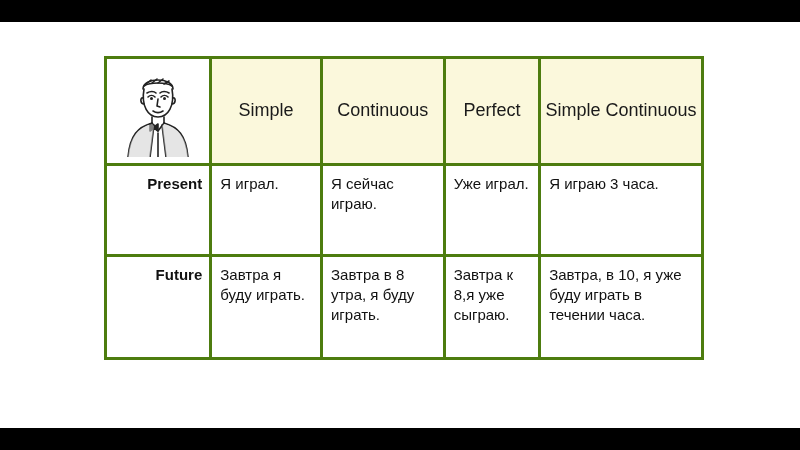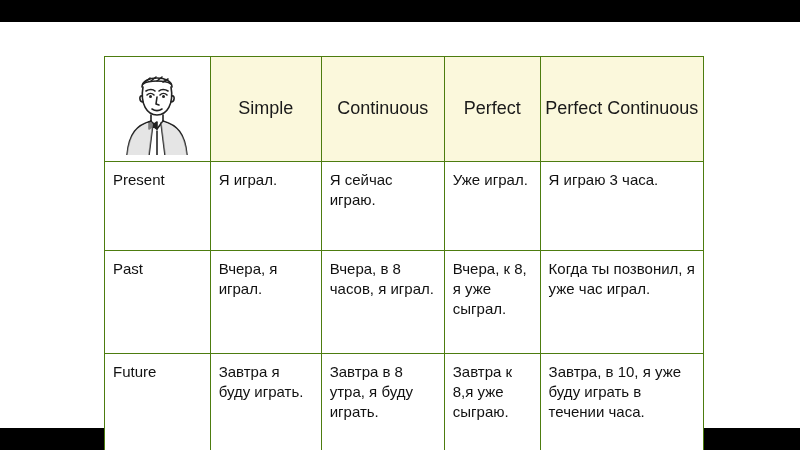--- a/index.html
+++ b/index.html
@@ -31,21 +31,21 @@
   
   #grammar-table {
     position: absolute;
     left: 104px;
     top: 34px;
     border-collapse: collapse;
     table-layout: fixed;
     width: 600px;
   }
   #grammar-table td {
-    border: 1px solid #4d7c0f;
+    border: 3px solid #4d7c0f;
     vertical-align: top;
     padding: 8px 7px 8px 8px;
     font-size: 15px;
     line-height: 1.32;
     color: #111111;
     background: #ffffff;
   }
   
   col.c-label  { width: 97px; }
   col.c-simple { width: 102px; }
@@ -63,24 +63,24 @@
     padding: 6px 4px;
     height: 92px;
     line-height: 1.2;
   }
   #grammar-table tr.header-row td.avatar-cell {
     background: #ffffff;
     padding: 0;
   }
   
   td.row-label {
-    text-align: left;
+    text-align: right;
     vertical-align: middle;
     font-size: 19px;
-    font-weight: normal;
+    font-weight: bold;
     background: #ffffff;
   }
   .lbl-present { color: #e8242a; }
   .lbl-past    { color: #2257c8; }
   .lbl-future  { color: #16a53f; }
 
   
   tr.r-present td { height: 72px; }
   tr.r-past td    { height: 86px; }
   tr.r-future td  { height: 84px; }
@@ -150,38 +150,31 @@
                 </g>
 
                 <path d="M40 92 L18 92 C20 71, 28 63, 42 59 L44 61 Z" fill="#cfcfcf" opacity="0.55"></path>
                 <path d="M56 92 L78 92 C76 71, 68 63, 54 59 L52 61 Z" fill="#cfcfcf" opacity="0.55"></path>
               </svg>
             </div>
           </td>
           <td>Simple</td>
           <td>Continuous</td>
           <td>Perfect</td>
-          <td>Perfect Continuous</td>
+          <td>Simple Continuous</td>
         </tr>
 
         <tr class="r-present">
           <td class="row-label lbl-present">Present</td>
           <td>Я играл.</td>
           <td>Я сейчас играю.</td>
           <td>Уже играл.</td>
           <td>Я играю 3 часа.</td>
         </tr>
 
-        <tr class="r-past">
-          <td class="row-label lbl-past">Past</td>
-          <td>Вчера, я играл.</td>
-          <td>Вчера, в 8 часов, я играл.</td>
-          <td>Вчера, к 8, я уже сыграл.</td>
-          <td>Когда ты позвонил, я уже час играл.</td>
-        </tr>
 
         <tr class="r-future">
           <td class="row-label lbl-future">Future</td>
           <td>Завтра я буду играть.</td>
           <td>Завтра в 8 утра, я буду играть.</td>
           <td>Завтра к 8,я уже сыграю.</td>
           <td>Завтра, в 10, я уже буду играть в течении часа.</td>
         </tr>
       </tbody>
     </table>

